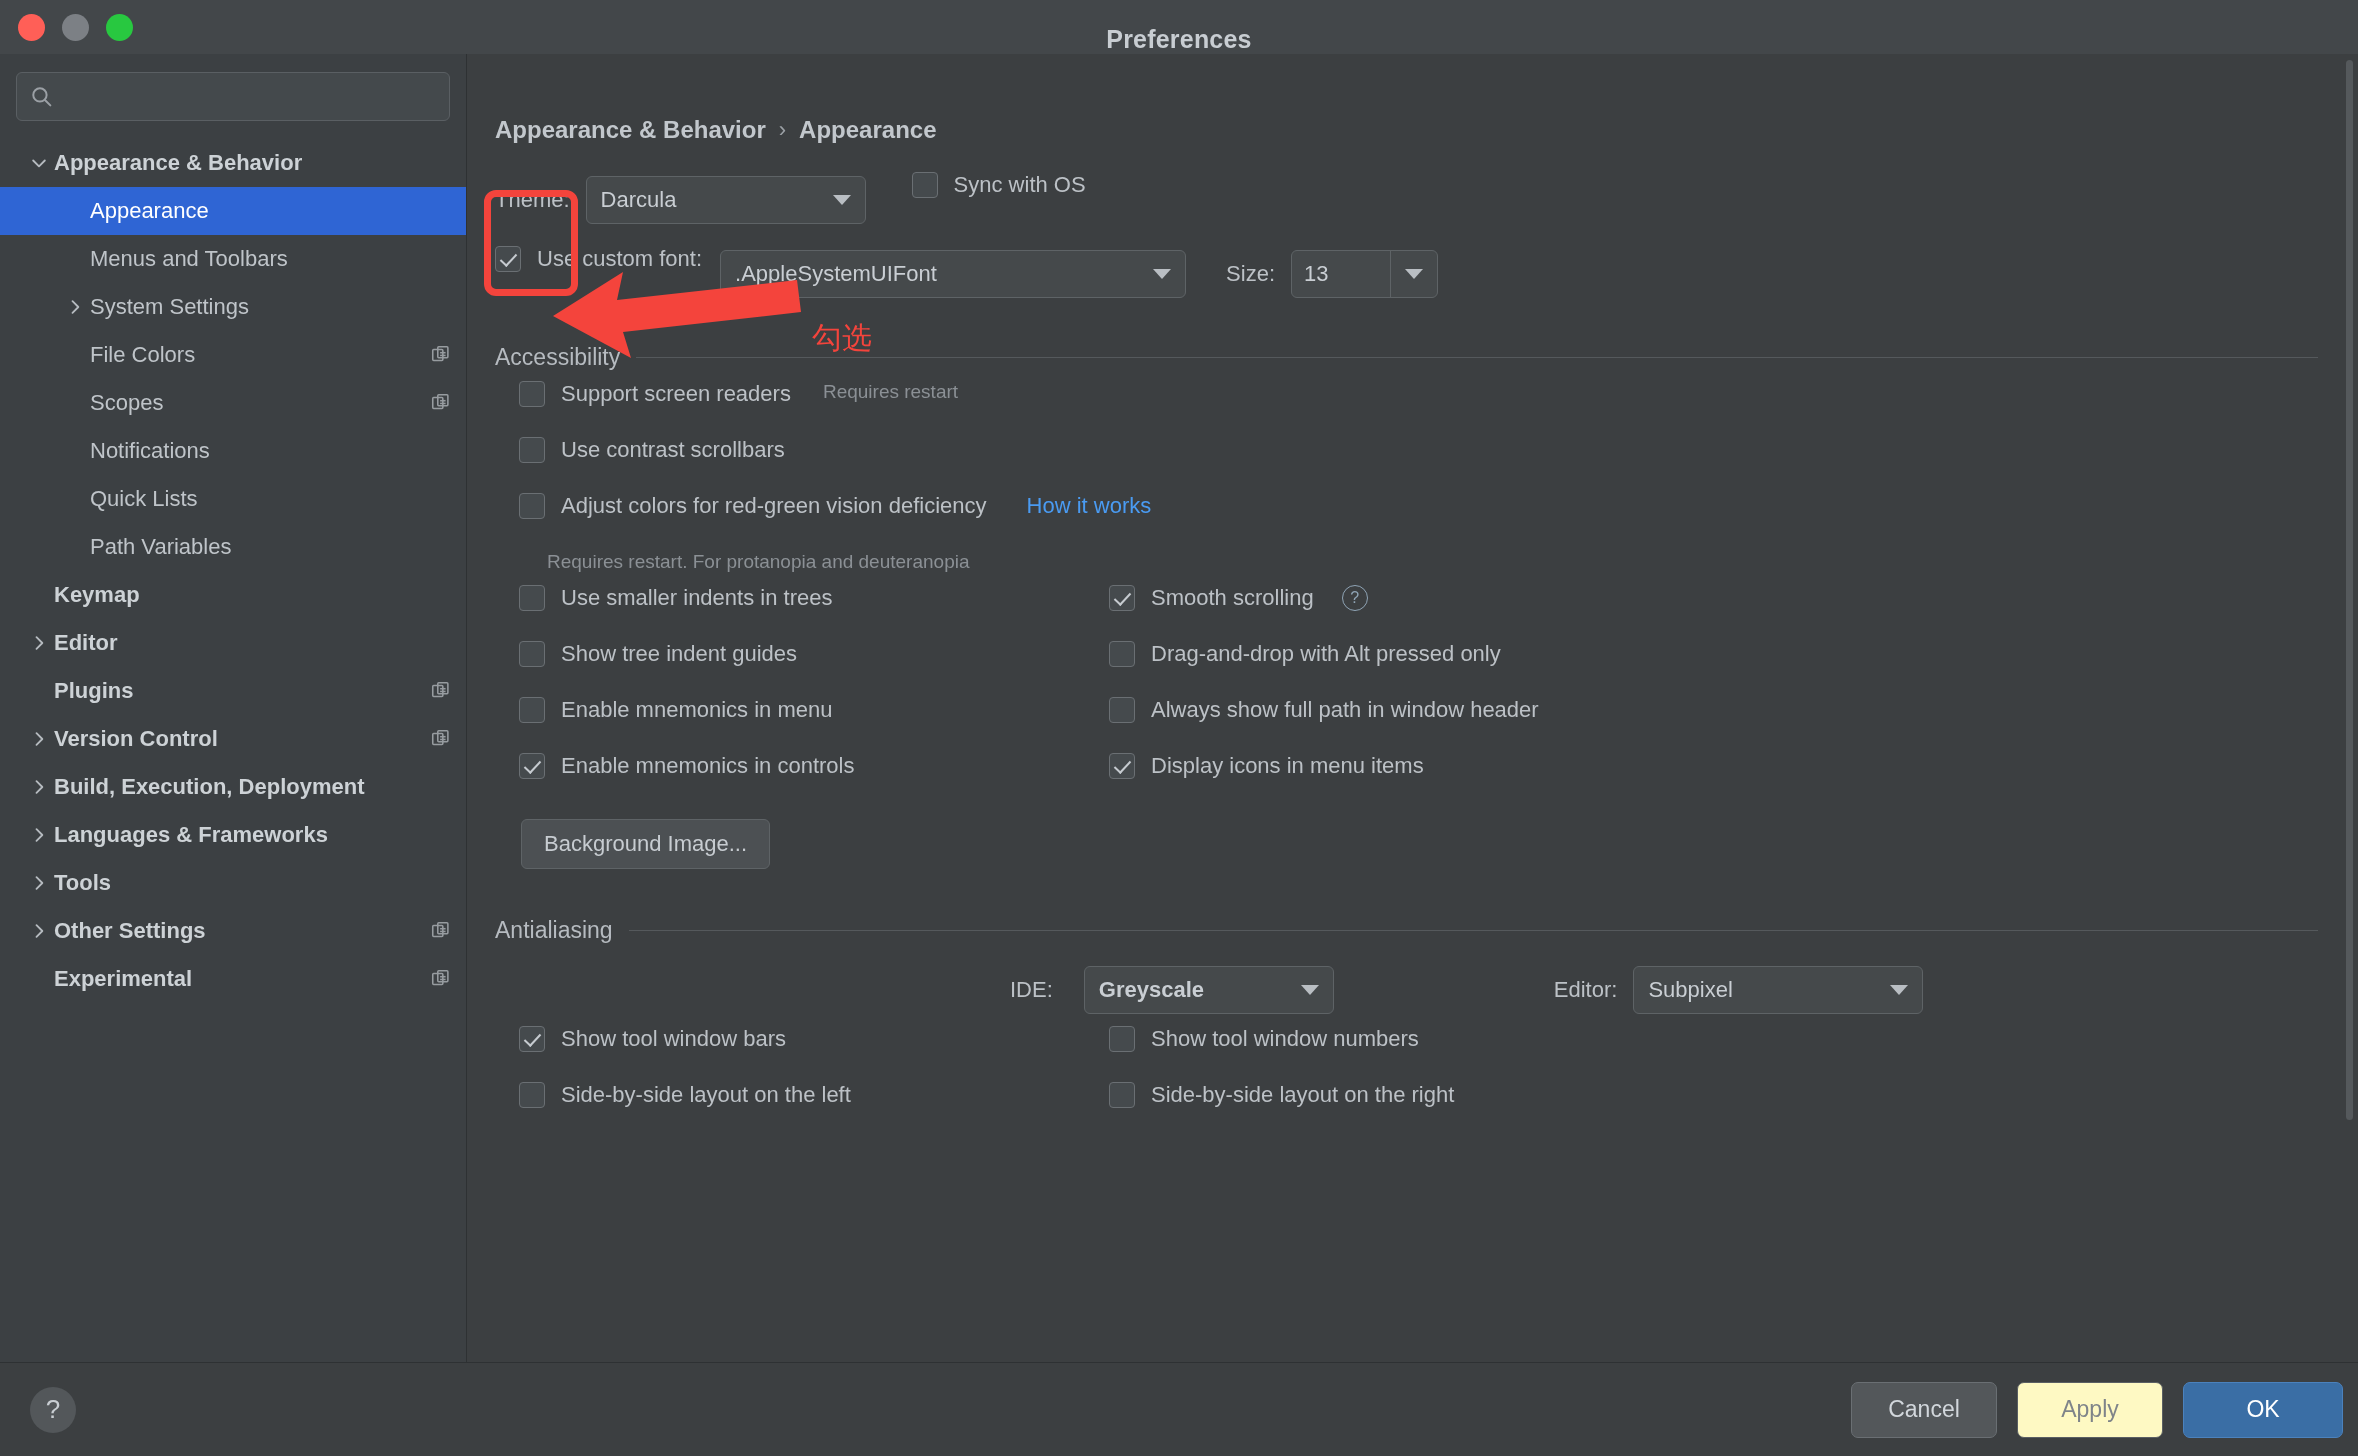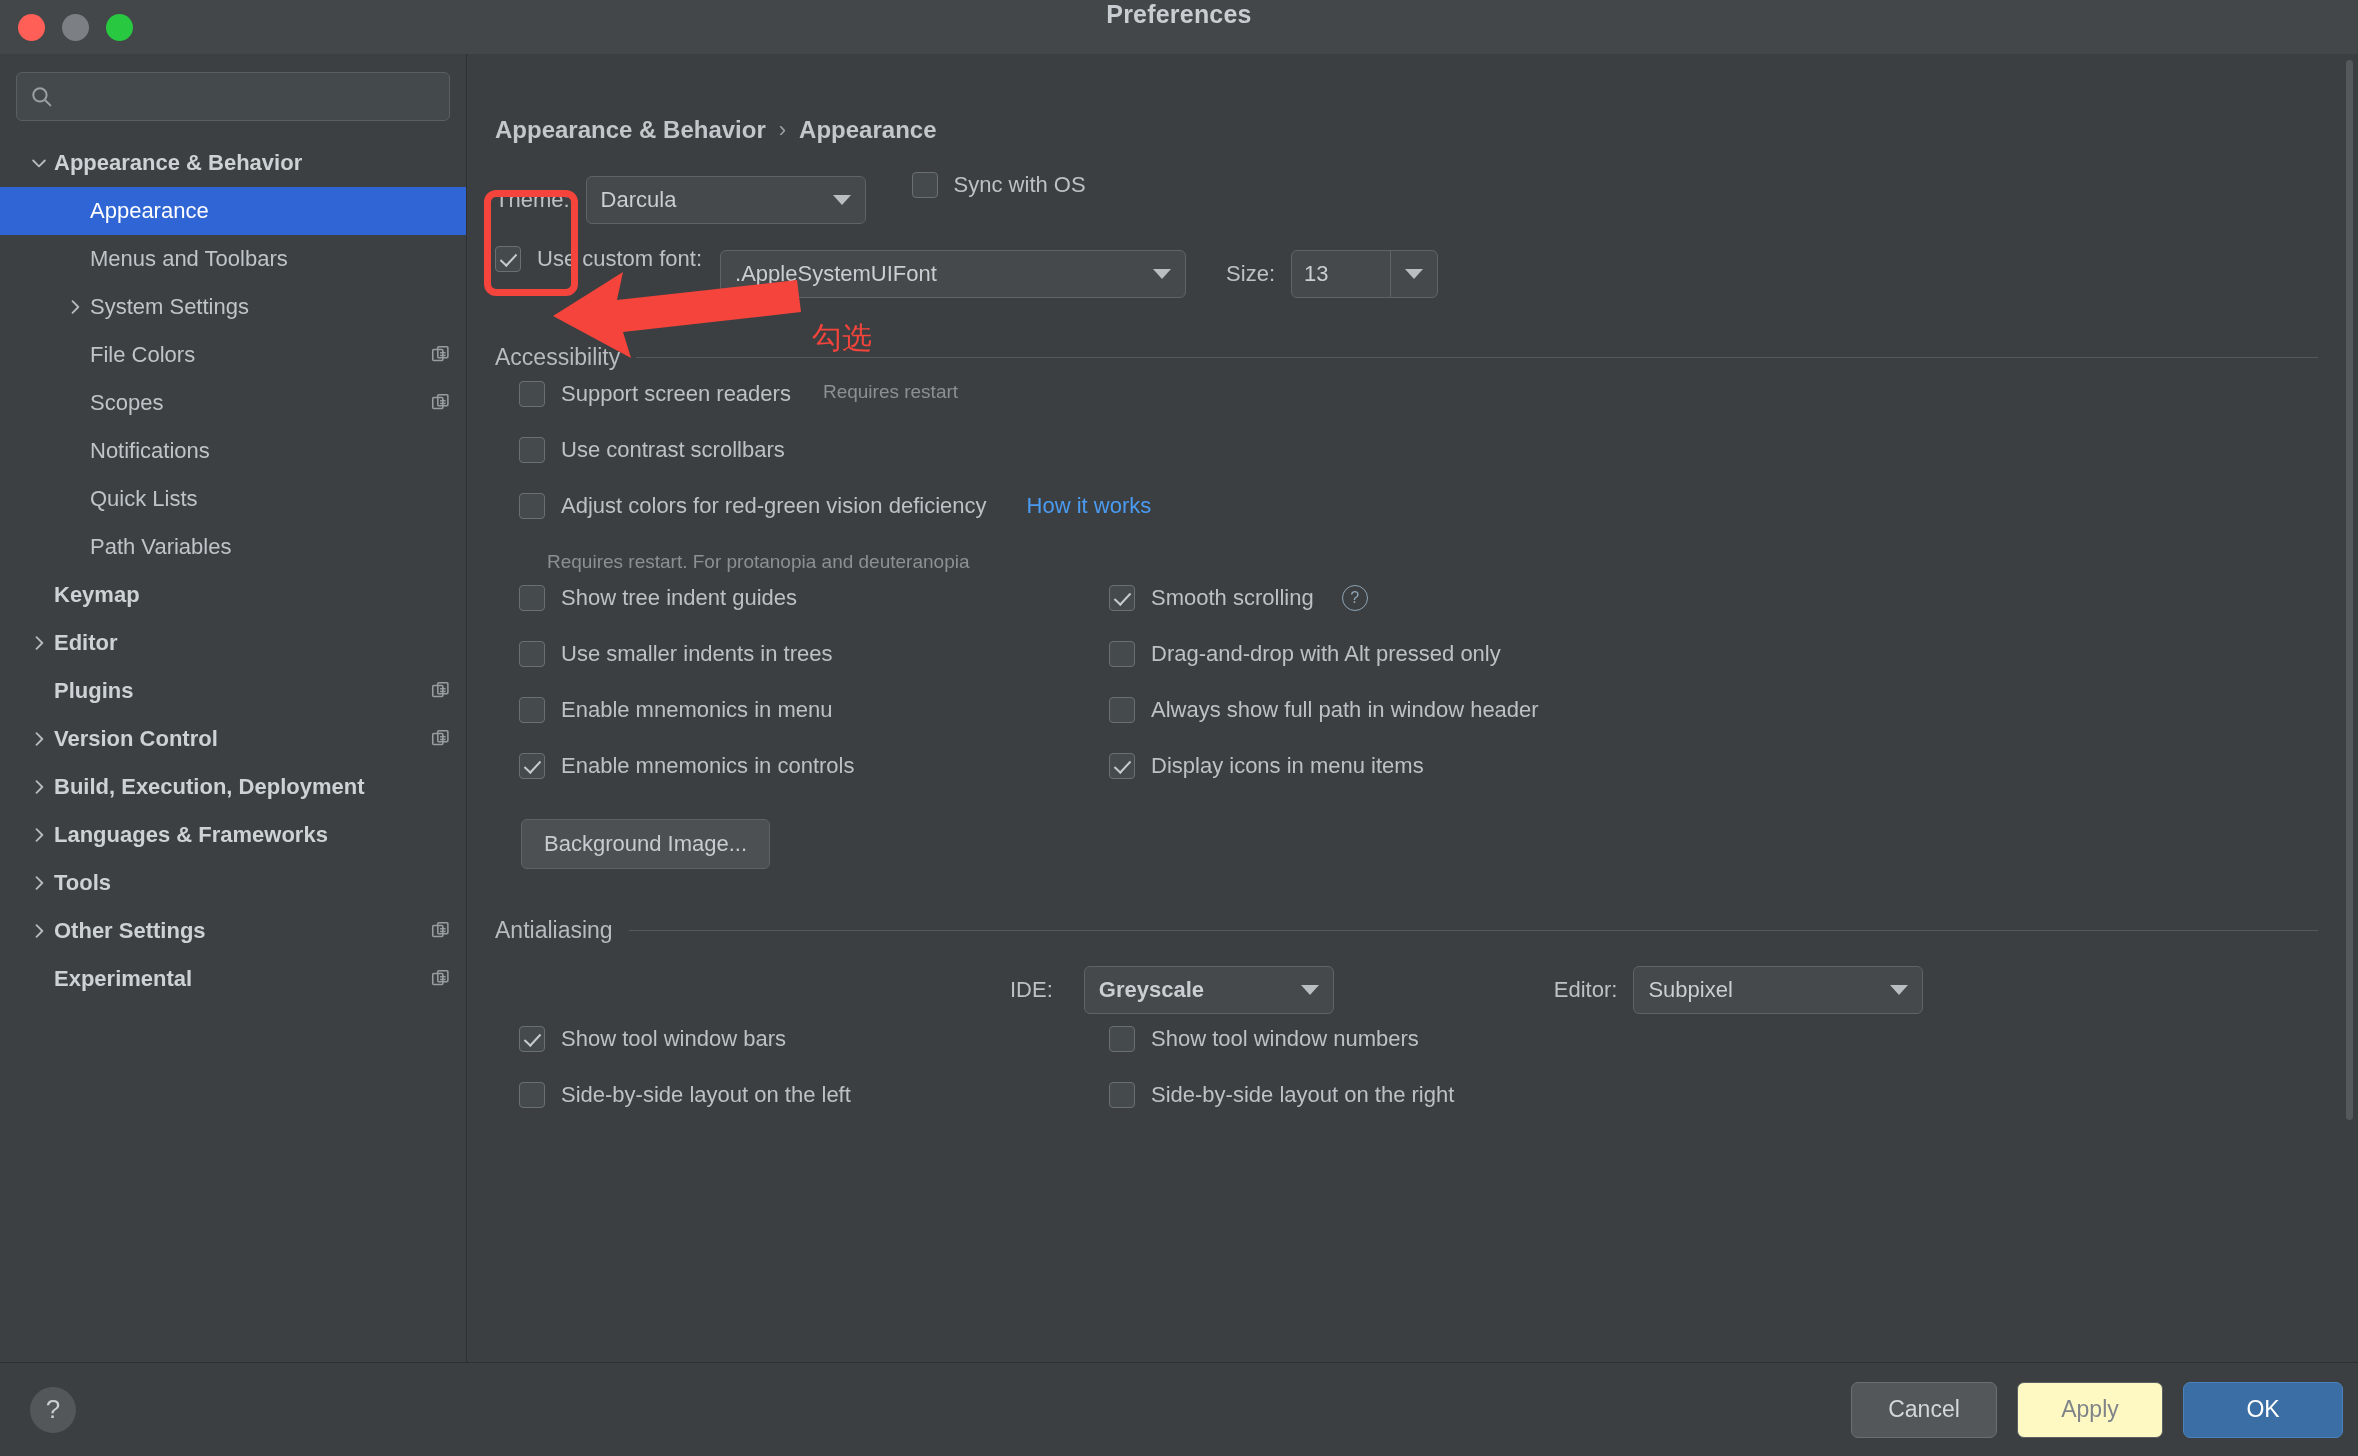--- a/index.html
+++ b/index.html
@@ -20,21 +20,21 @@
   }
 
   
   .titlebar {
     position: absolute;
     top: 0; left: 0; right: 0;
     height: 54px;
     background: #43474a;
     border-bottom: 4px solid #fde047;
     display: flex;
-    align-items: flex-start;
+    align-items: flex-end;
   }
   .traffic {
     position: absolute;
     left: 18px; top: 0; bottom: 0;
     display: flex;
     align-items: center;
     gap: 17px;
   }
   .dot {
     width: 27px; height: 27px;
@@ -599,25 +599,25 @@
             <span class="txt">Adjust colors for red-green vision deficiency</span>
             <span class="link">How it works</span>
           </div>
         </div>
       <div class="sub-hint" style="margin-left:80px;">Requires restart. For protanopia and deuteranopia</div>
 
       <div class="grid2" style="margin-top:12px;">
         <div id="ui-left">
             <div class="cb-row">
               <span class="cb"></span>
+              <span class="txt">Use smaller indents in trees</span>
+            </div>
+            <div class="cb-row">
+              <span class="cb"></span>
               <span class="txt">Show tree indent guides</span>
-            </div>
-            <div class="cb-row">
-              <span class="cb"></span>
-              <span class="txt">Use smaller indents in trees</span>
             </div>
             <div class="cb-row">
               <span class="cb"></span>
               <span class="txt">Enable mnemonics in menu</span>
             </div>
             <div class="cb-row">
               <span class="cb checked"></span>
               <span class="txt">Enable mnemonics in controls</span>
             </div>
           </div>

